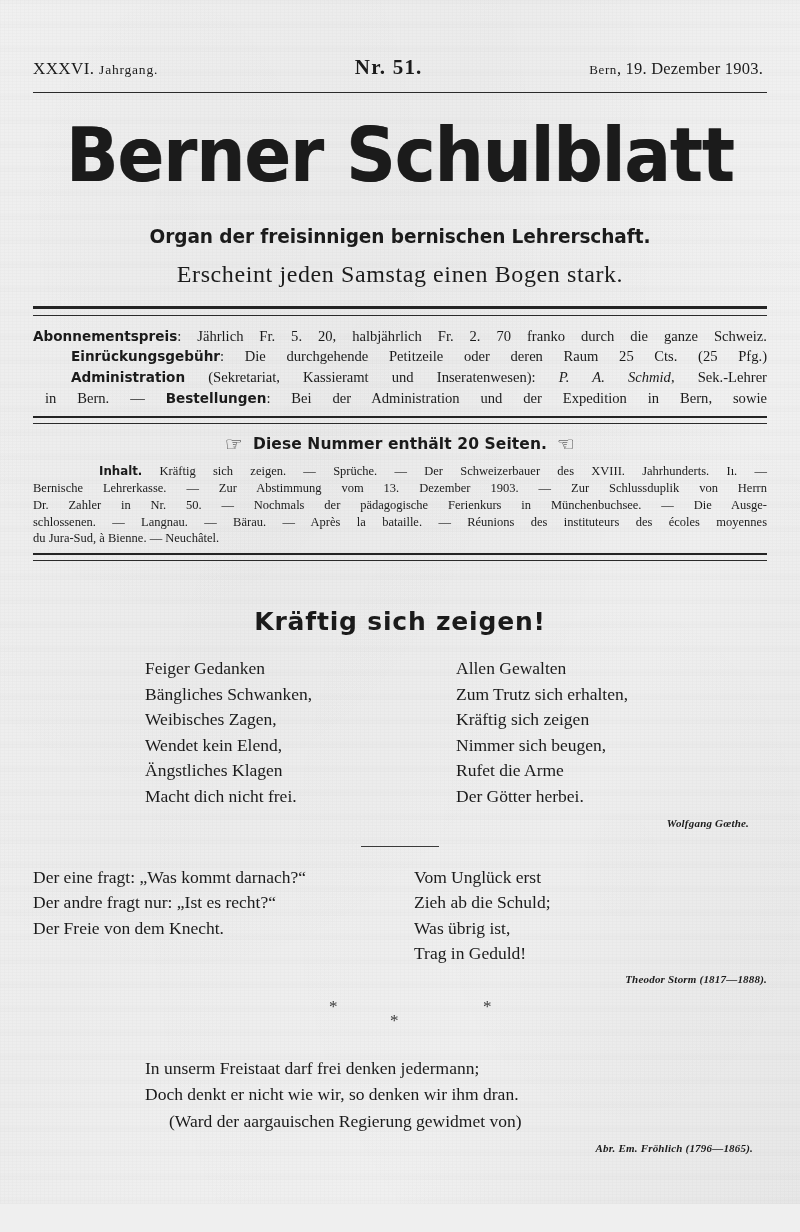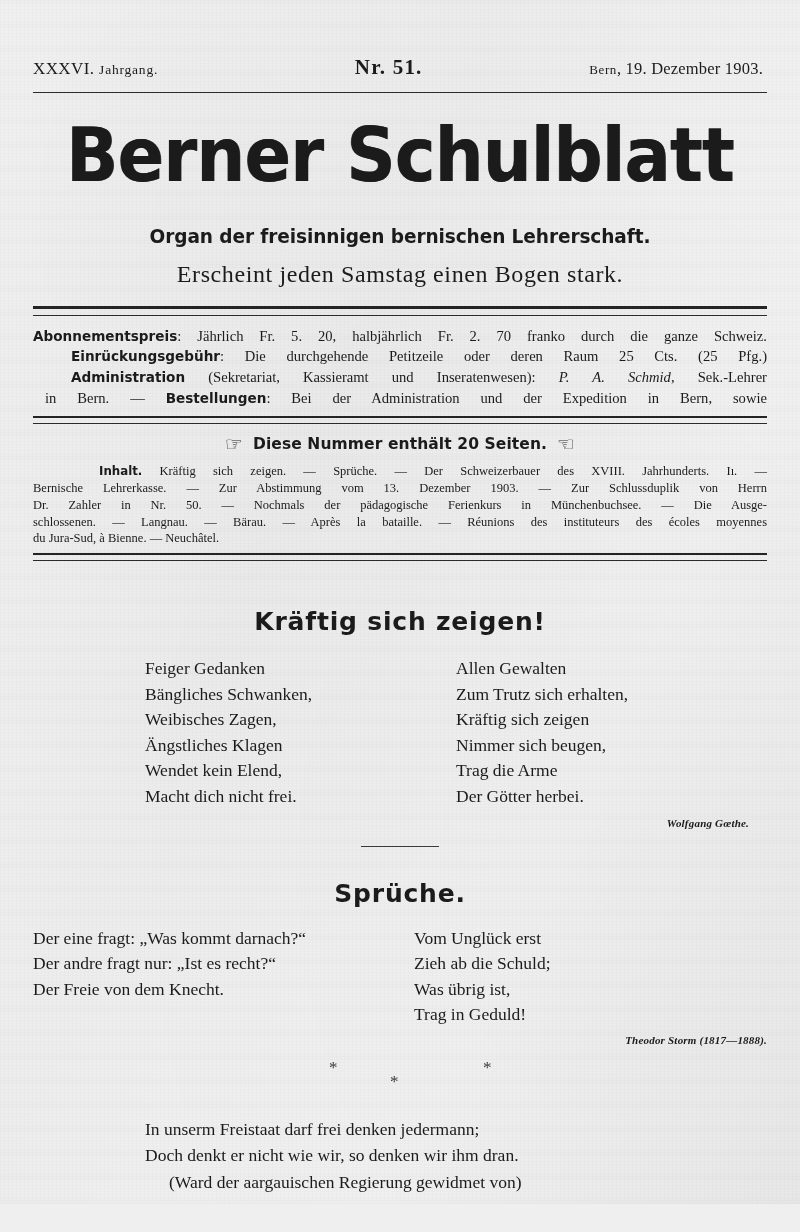--- a/index.html
+++ b/index.html
@@ -261,38 +261,37 @@
     </div>
 
     <div class="rule-double-tight" style="margin-top:6px"></div>
 
     <div class="sec-head" style="margin-top:46px">Kräftig sich zeigen!</div>
     <div class="poem-cols" style="margin-top:20px; padding-left:112px">
       <div class="poem-col">
         <div class="ln">Feiger Gedanken</div>
         <div class="ln">Bängliches Schwanken,</div>
         <div class="ln">Weibisches Zagen,</div>
+        <div class="ln">Wendet kein Elend,</div>
         <div class="ln">Ängstliches Klagen</div>
-        <div class="ln">Wendet kein Elend,</div>
         <div class="ln">Macht dich nicht frei.</div>
       </div>
       <div class="poem-col">
         <div class="ln">Allen Gewalten</div>
         <div class="ln">Zum Trutz sich erhalten,</div>
         <div class="ln">Kräftig sich zeigen</div>
         <div class="ln">Nimmer sich beugen,</div>
-        <div class="ln">Trag die Arme</div>
+        <div class="ln">Rufet die Arme</div>
         <div class="ln">Der Götter herbei.</div>
         <div class="attrib" style="margin-top:6px; padding-right:18px">Wolfgang Gœthe.</div>
       </div>
     </div>
 
     <div class="short-rule"></div>
 
-    <div class="sec-head" style="margin-top:32px">Sprüche.</div>
     <div class="poem-cols" style="margin-top:18px">
       <div class="poem-col">
         <div class="ln">Der eine fragt: „Was kommt darnach?“</div>
         <div class="ln">Der andre fragt nur: „Ist es recht?“</div>
         <div class="ln">Der Freie von dem Knecht.</div>
       </div>
       <div class="poem-col" style="padding-left:14px">
         <div class="ln">Vom Unglück erst</div>
         <div class="ln">Zieh ab die Schuld;</div>
         <div class="ln">Was übrig ist,</div>

